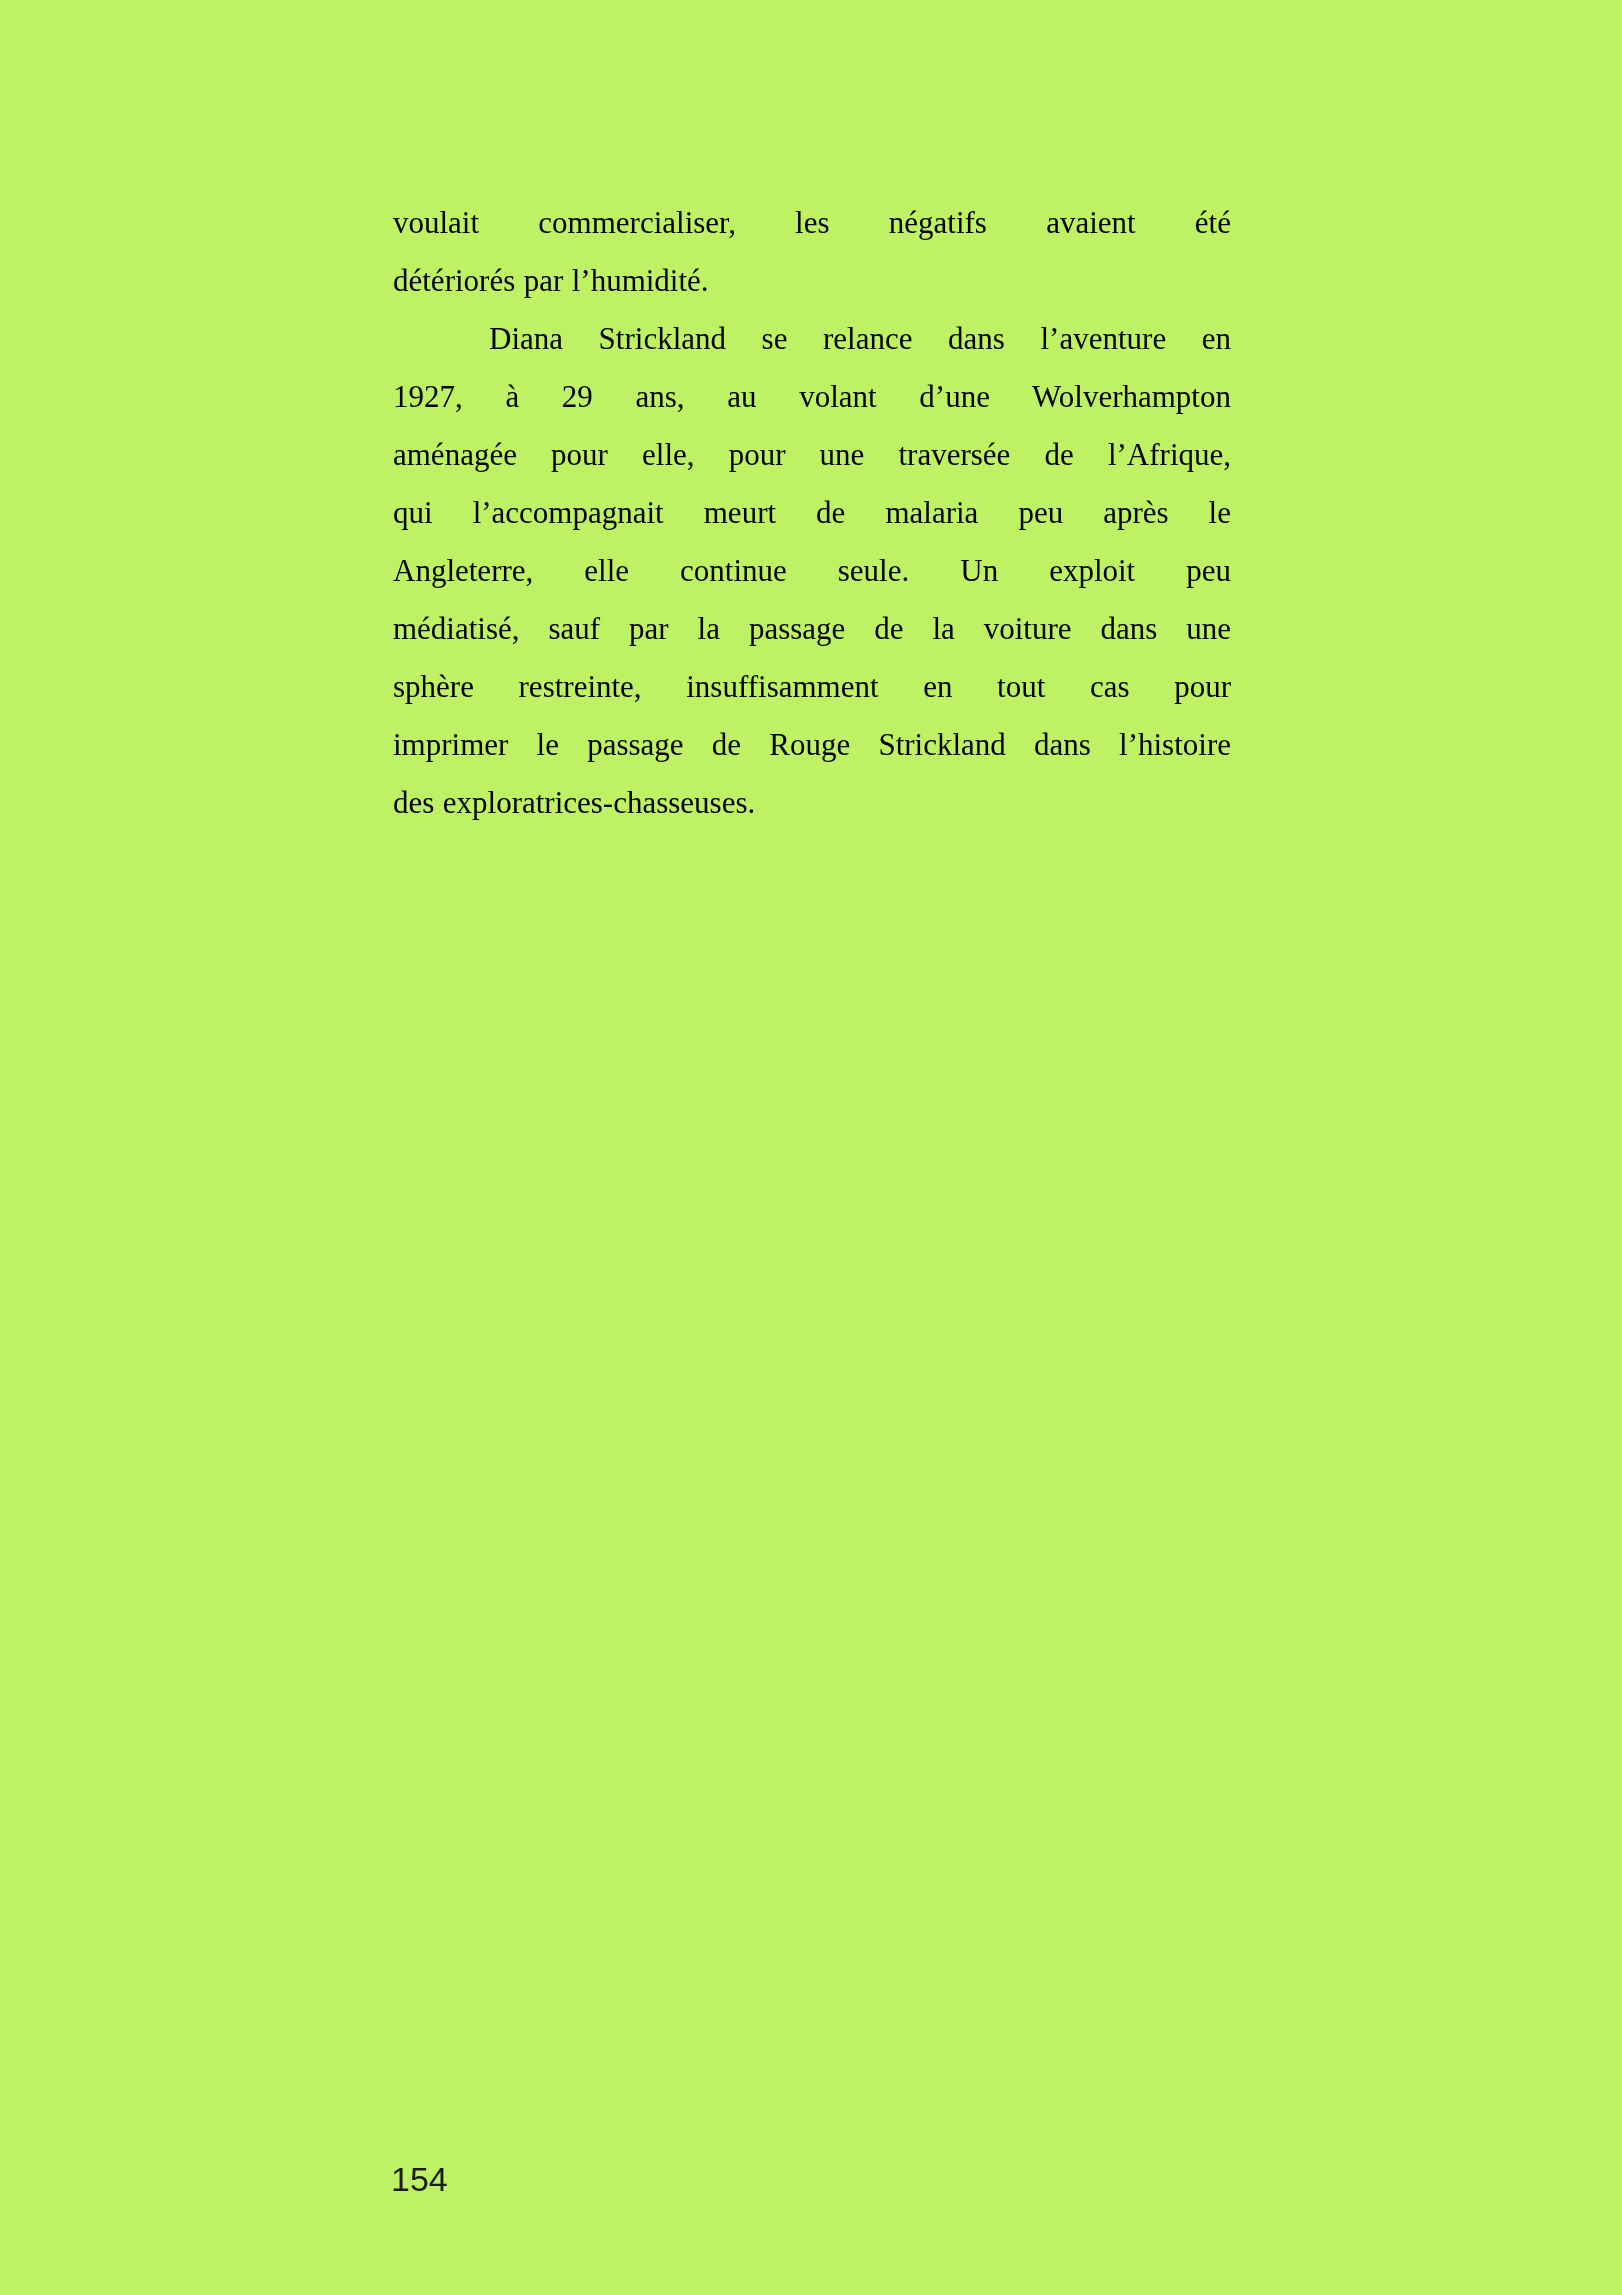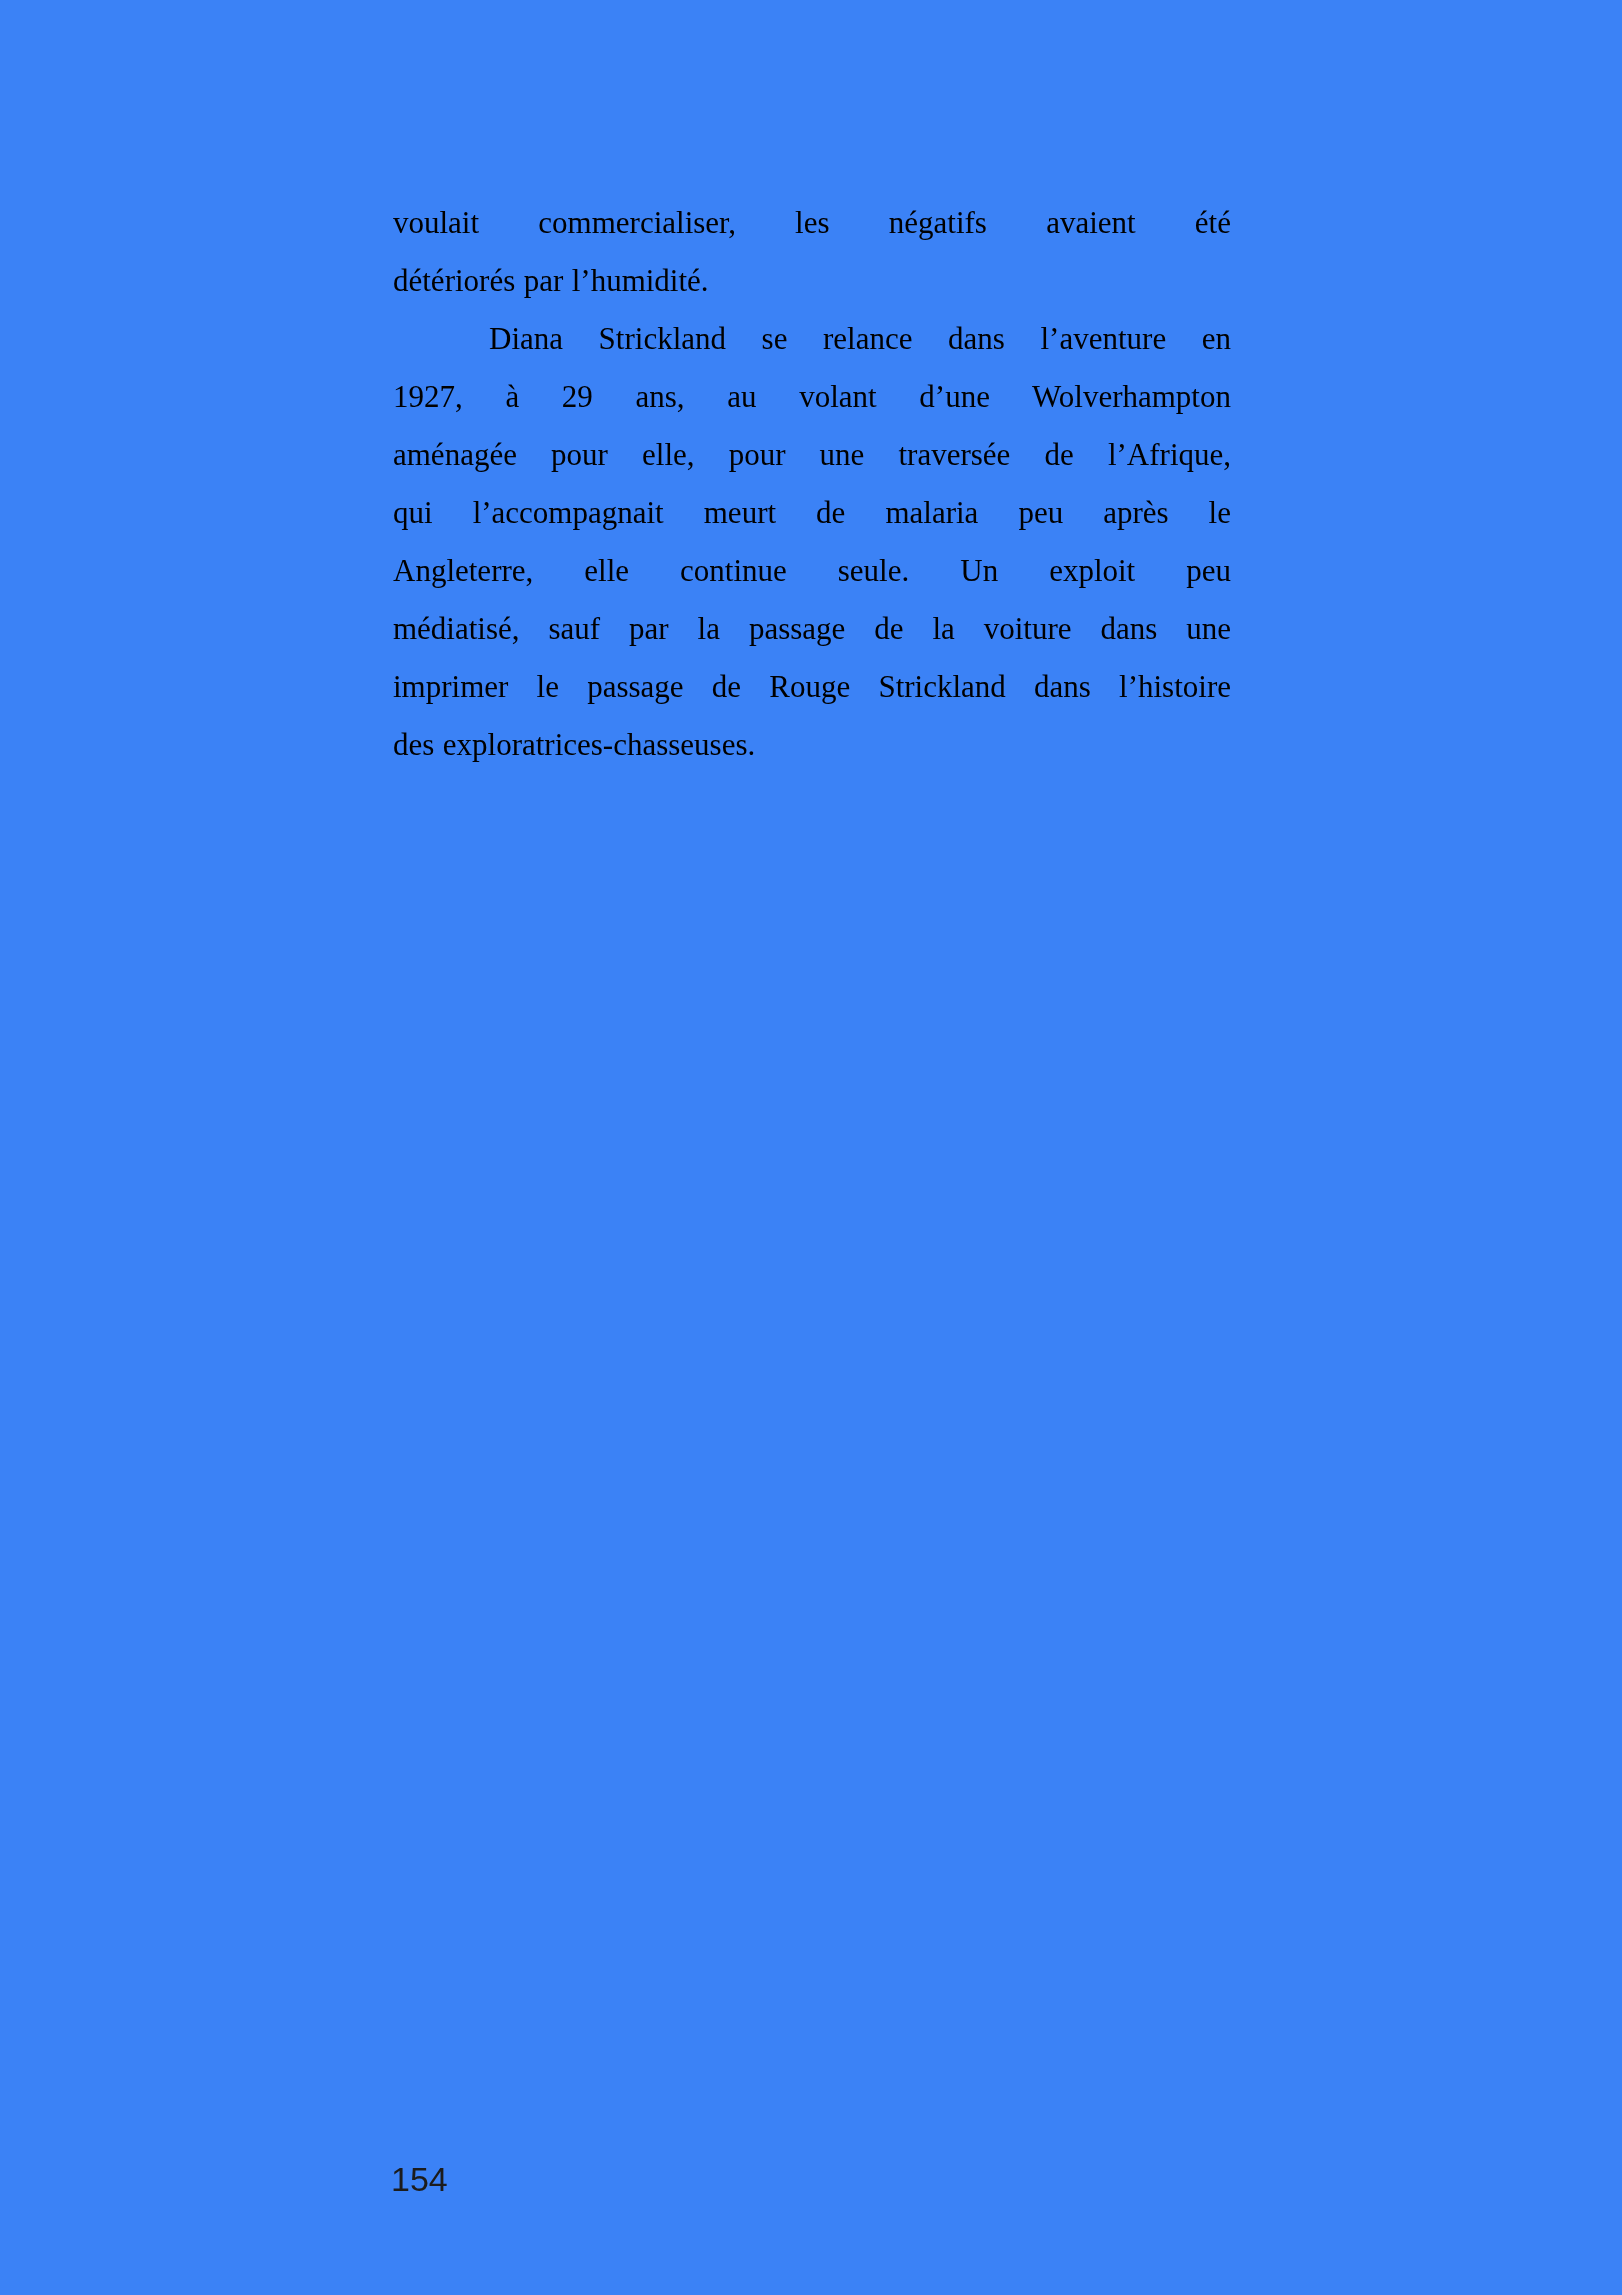--- a/index.html
+++ b/index.html
@@ -11,21 +11,21 @@
     width: 1623px;
     height: 2295px;
     position: relative;
     font-family: "Liberation Serif", serif;
     color: #000000;
     overflow: hidden;
   }
   .page {
     position: absolute;
     inset: 0;
-    background: #3b82f6;
+    background: #bef264;
   }
   .text-block {
     position: absolute;
     left: 393px;
     top: 194px;
     width: 838px;
     font-size: 31px;
     line-height: 58px;
     color: #000000;
   }
@@ -65,19 +65,20 @@
         <div class="line">voulait commercialiser, les négatifs avaient été</div>
         <div class="line last">détériorés par l’humidité.</div>
       </div>
       <div class="paragraph">
         <div class="line indent">Diana Strickland se relance dans l’aventure en</div>
         <div class="line">1927, à 29 ans, au volant d’une Wolverhampton</div>
         <div class="line">aménagée pour elle, pour une traversée de l’Afrique,</div>
         <div class="line">qui l’accompagnait meurt de malaria peu après le</div>
         <div class="line">Angleterre, elle continue seule. Un exploit peu</div>
         <div class="line">médiatisé, sauf par la passage de la voiture dans une</div>
+        <div class="line">sphère restreinte, insuffisamment en tout cas pour</div>
         <div class="line">imprimer le passage de Rouge Strickland dans l’histoire</div>
         <div class="line last">des exploratrices-chasseuses.</div>
       </div>
     </div>
   <div class="page-number">154</div>
 </div>
 
 
 </body></html>

